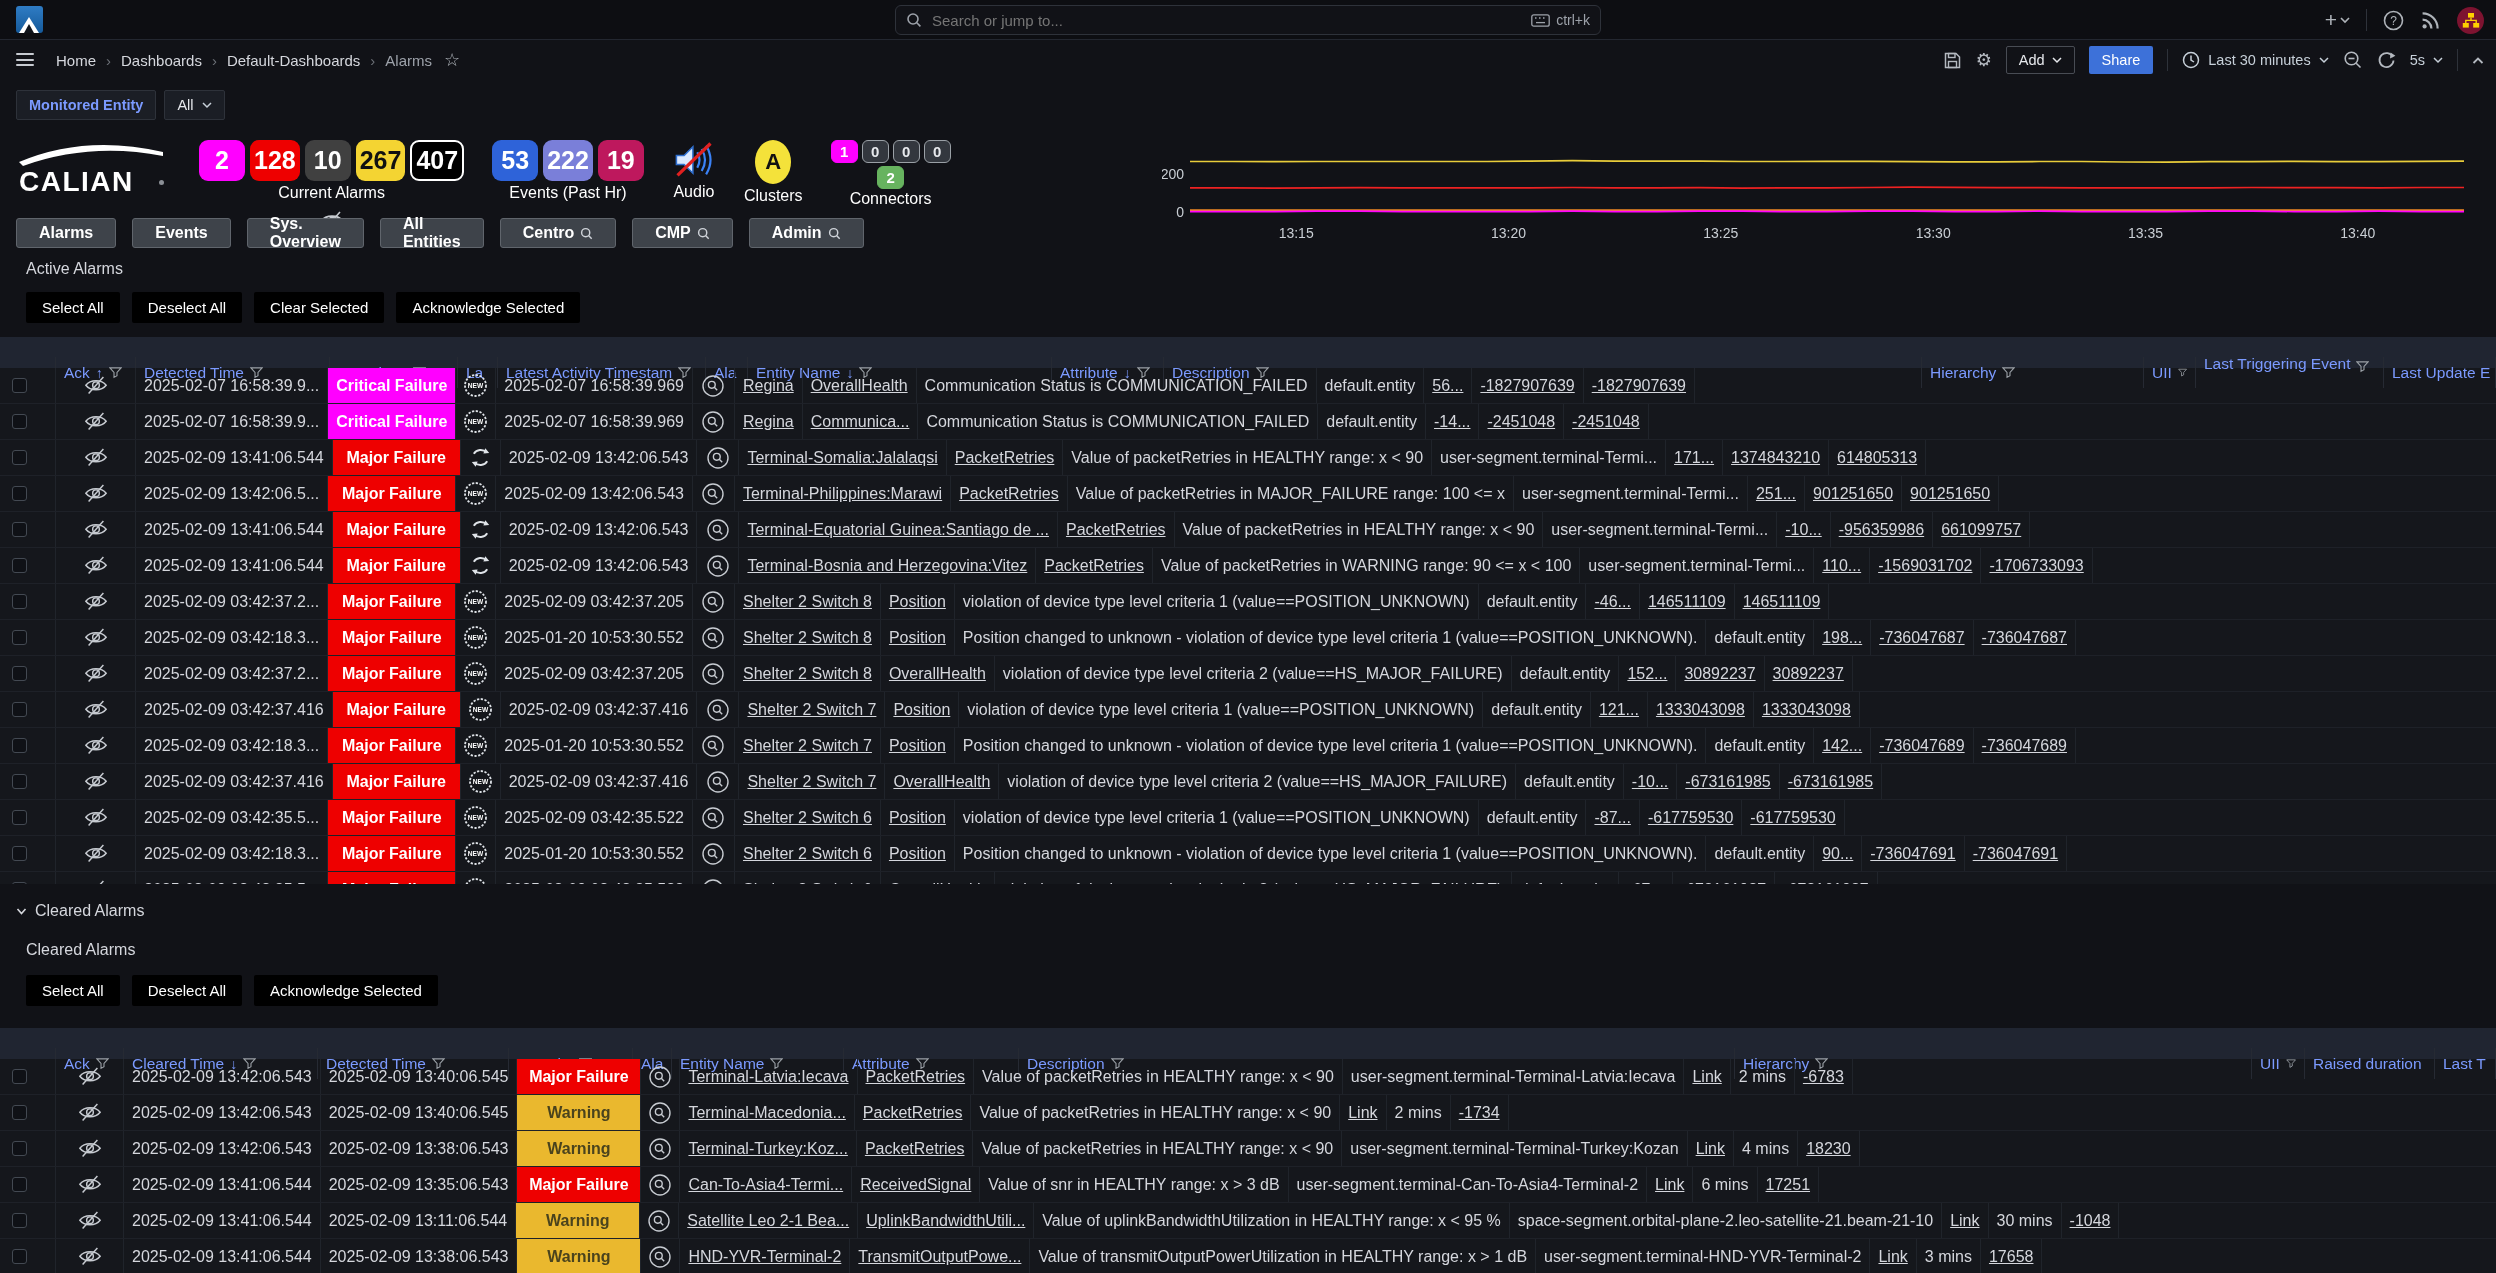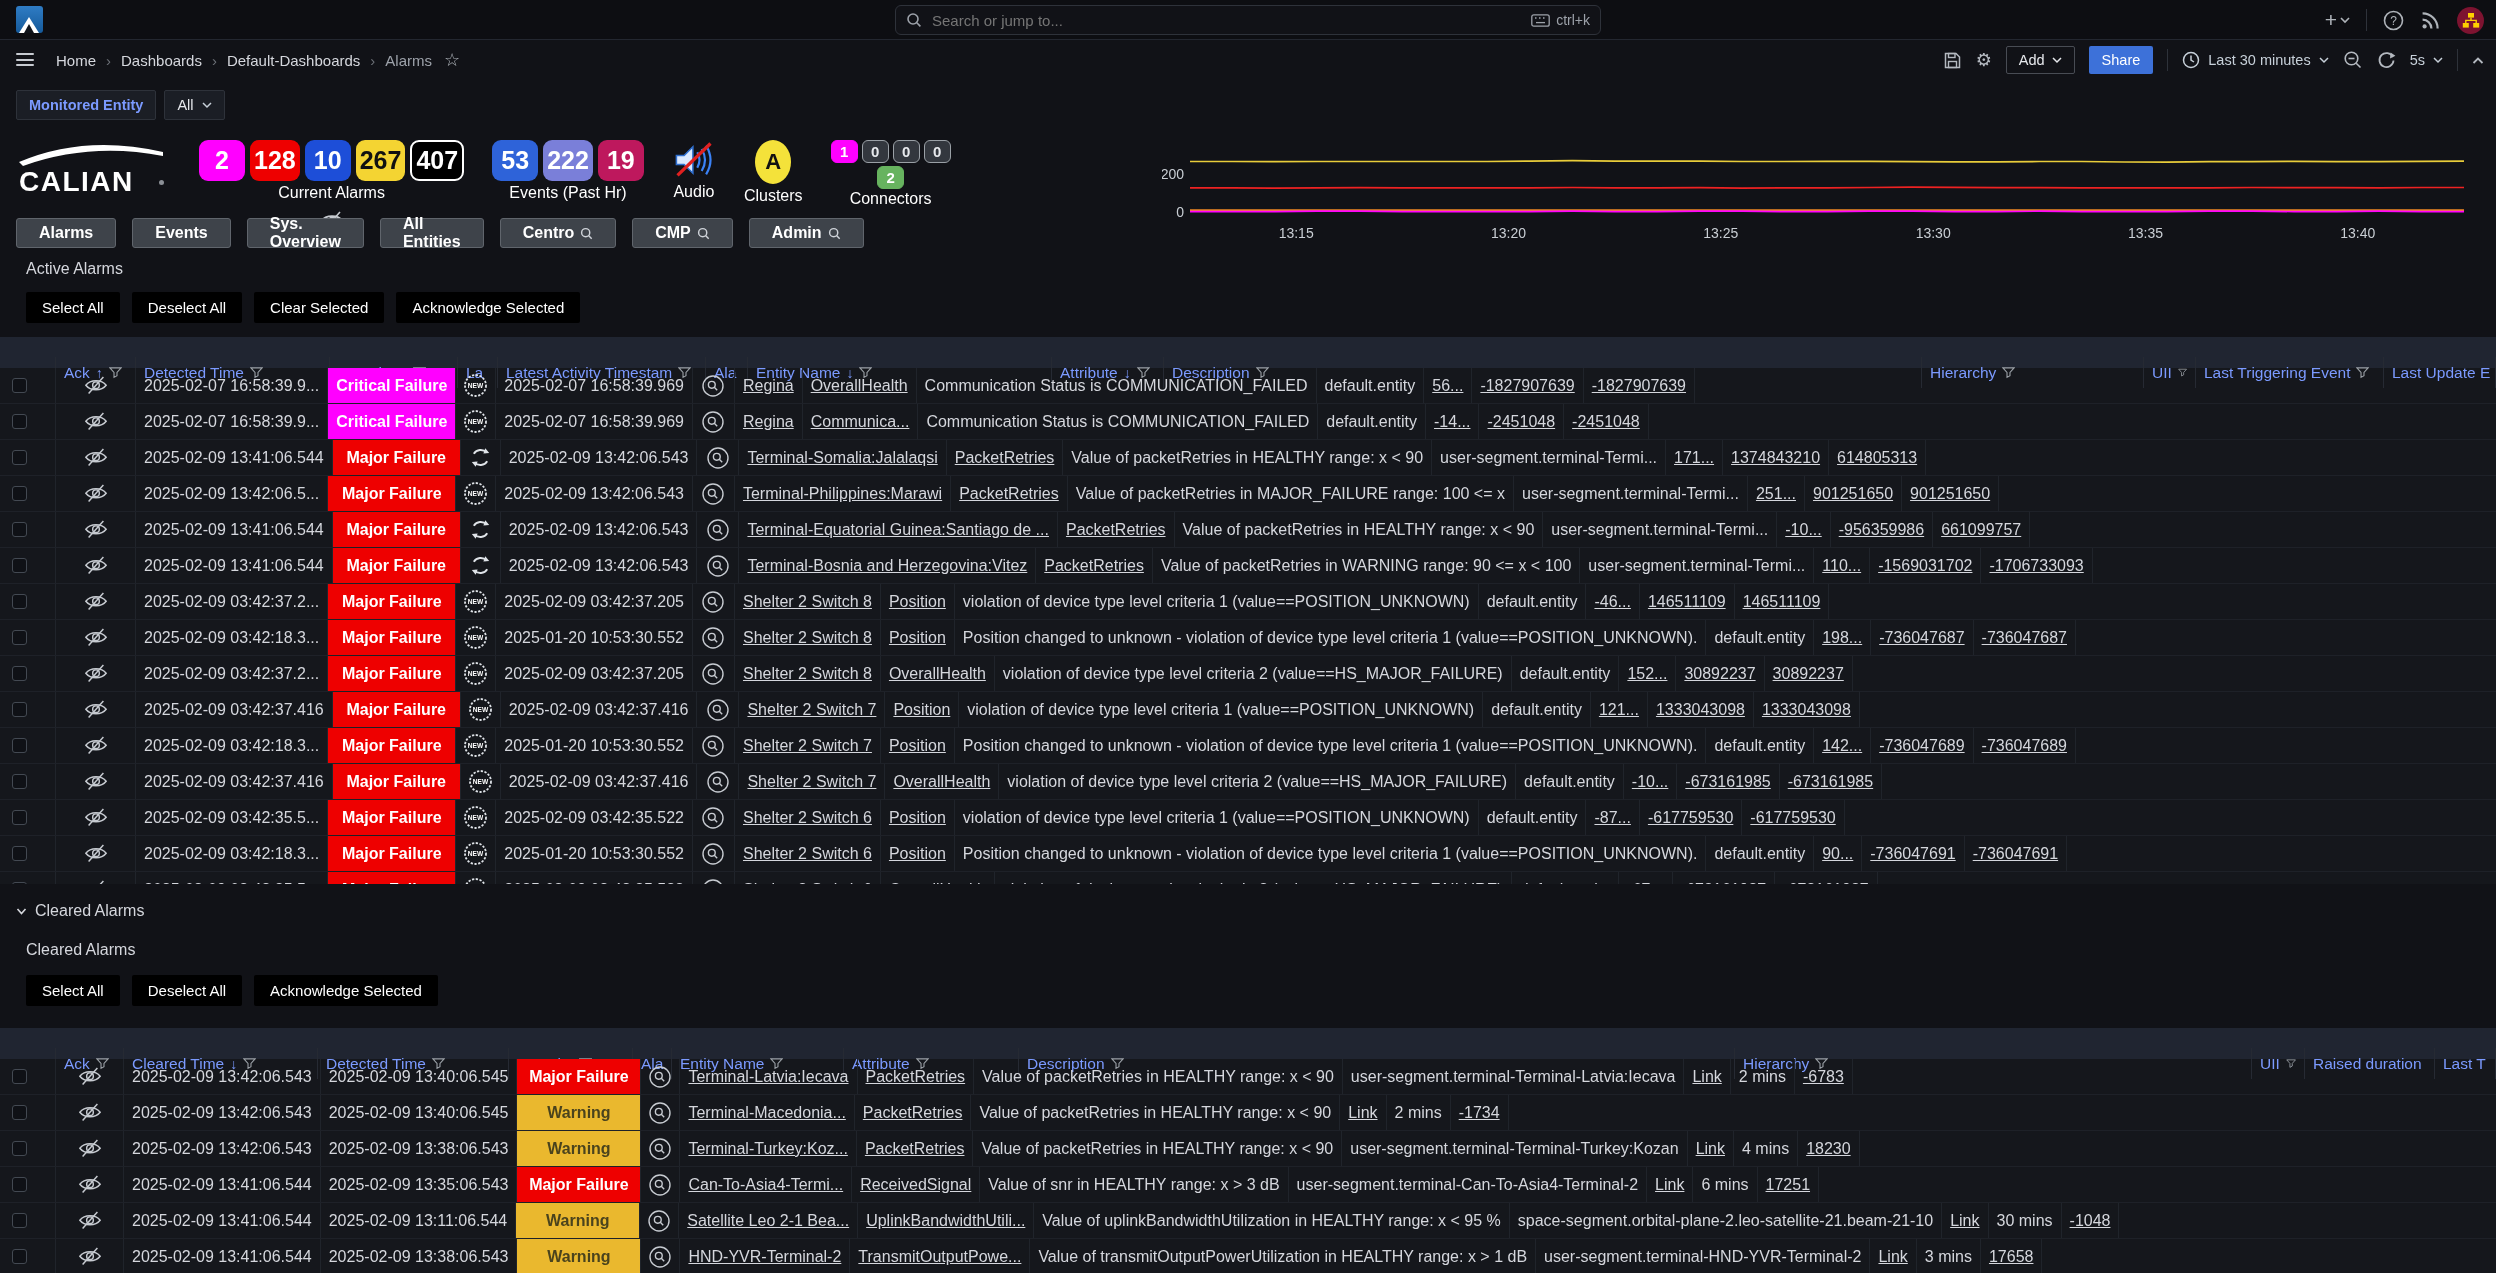--- a/index.html
+++ b/index.html
@@ -206,21 +206,21 @@
           </svg>
           <span class="word">CALIAN</span>
           <span class="dot"></span>
         </div>
       </div>
       <div class="gdiv"></div>
       <div class="group">
         <div class="badges">
           <div class="bigbadge" style="background:#ff00ff;color:#ffffff;border:none;">2</div>
           <div class="bigbadge" style="background:#ee0000;color:#ffffff;border:none;">128</div>
-          <div class="bigbadge" style="background:#1d4ed8;color:#ffffff;border:none;">10</div>
+          <div class="bigbadge" style="background:#404040;color:#ffffff;border:none;">10</div>
           <div class="bigbadge" style="background:#f4d432;color:#111111;border:none;">267</div>
           <div class="bigbadge" style="background:#000000;color:#ffffff;border:2px solid #ffffff;">407</div>
         </div>
         <div class="grouplabel">
           <span>Current Alarms</span>
           <svg width="26" height="22.099999999999998" viewBox="0 0 26 22">
             <path d="M2 11 C 7 4.5, 19 4.5, 24 11 C 19 17.5, 7 17.5, 2 11 Z" fill="none" stroke="#c7cbd1" stroke-width="1.6"></path>
             <circle cx="13" cy="11" r="3.6" fill="none" stroke="#c7cbd1" stroke-width="1.6"></circle>
             <line x1="5" y1="20" x2="21" y2="2" stroke="#c7cbd1" stroke-width="1.6"></line>
           </svg>
@@ -400,21 +400,21 @@
         <svg width="13" height="13" viewBox="0 0 14 13">
           <path d="M1 1.5 H13 L8.6 6.4 V10 L5.4 11.8 V6.4 Z" fill="none" stroke="#9aa0a6" stroke-width="1.2"></path>
         </svg>
       </div>
       <div class="th" style="width:52px;">
         <span>UII</span>
         <svg width="13" height="13" viewBox="0 0 14 13">
           <path d="M1 1.5 H13 L8.6 6.4 V10 L5.4 11.8 V6.4 Z" fill="none" stroke="#9aa0a6" stroke-width="1.2"></path>
         </svg>
       </div>
-      <div class="th" style="width:188px;">
+      <div class="th" style="width:188px;align-items:flex-end;">
         <span>Last Triggering Event</span>
         <svg width="13" height="13" viewBox="0 0 14 13">
           <path d="M1 1.5 H13 L8.6 6.4 V10 L5.4 11.8 V6.4 Z" fill="none" stroke="#9aa0a6" stroke-width="1.2"></path>
         </svg>
       </div>
       <div class="th" style="width:112px;">
         <span>Last Update E</span>
         <svg width="13" height="13" viewBox="0 0 14 13">
           <path d="M1 1.5 H13 L8.6 6.4 V10 L5.4 11.8 V6.4 Z" fill="none" stroke="#9aa0a6" stroke-width="1.2"></path>
         </svg>

